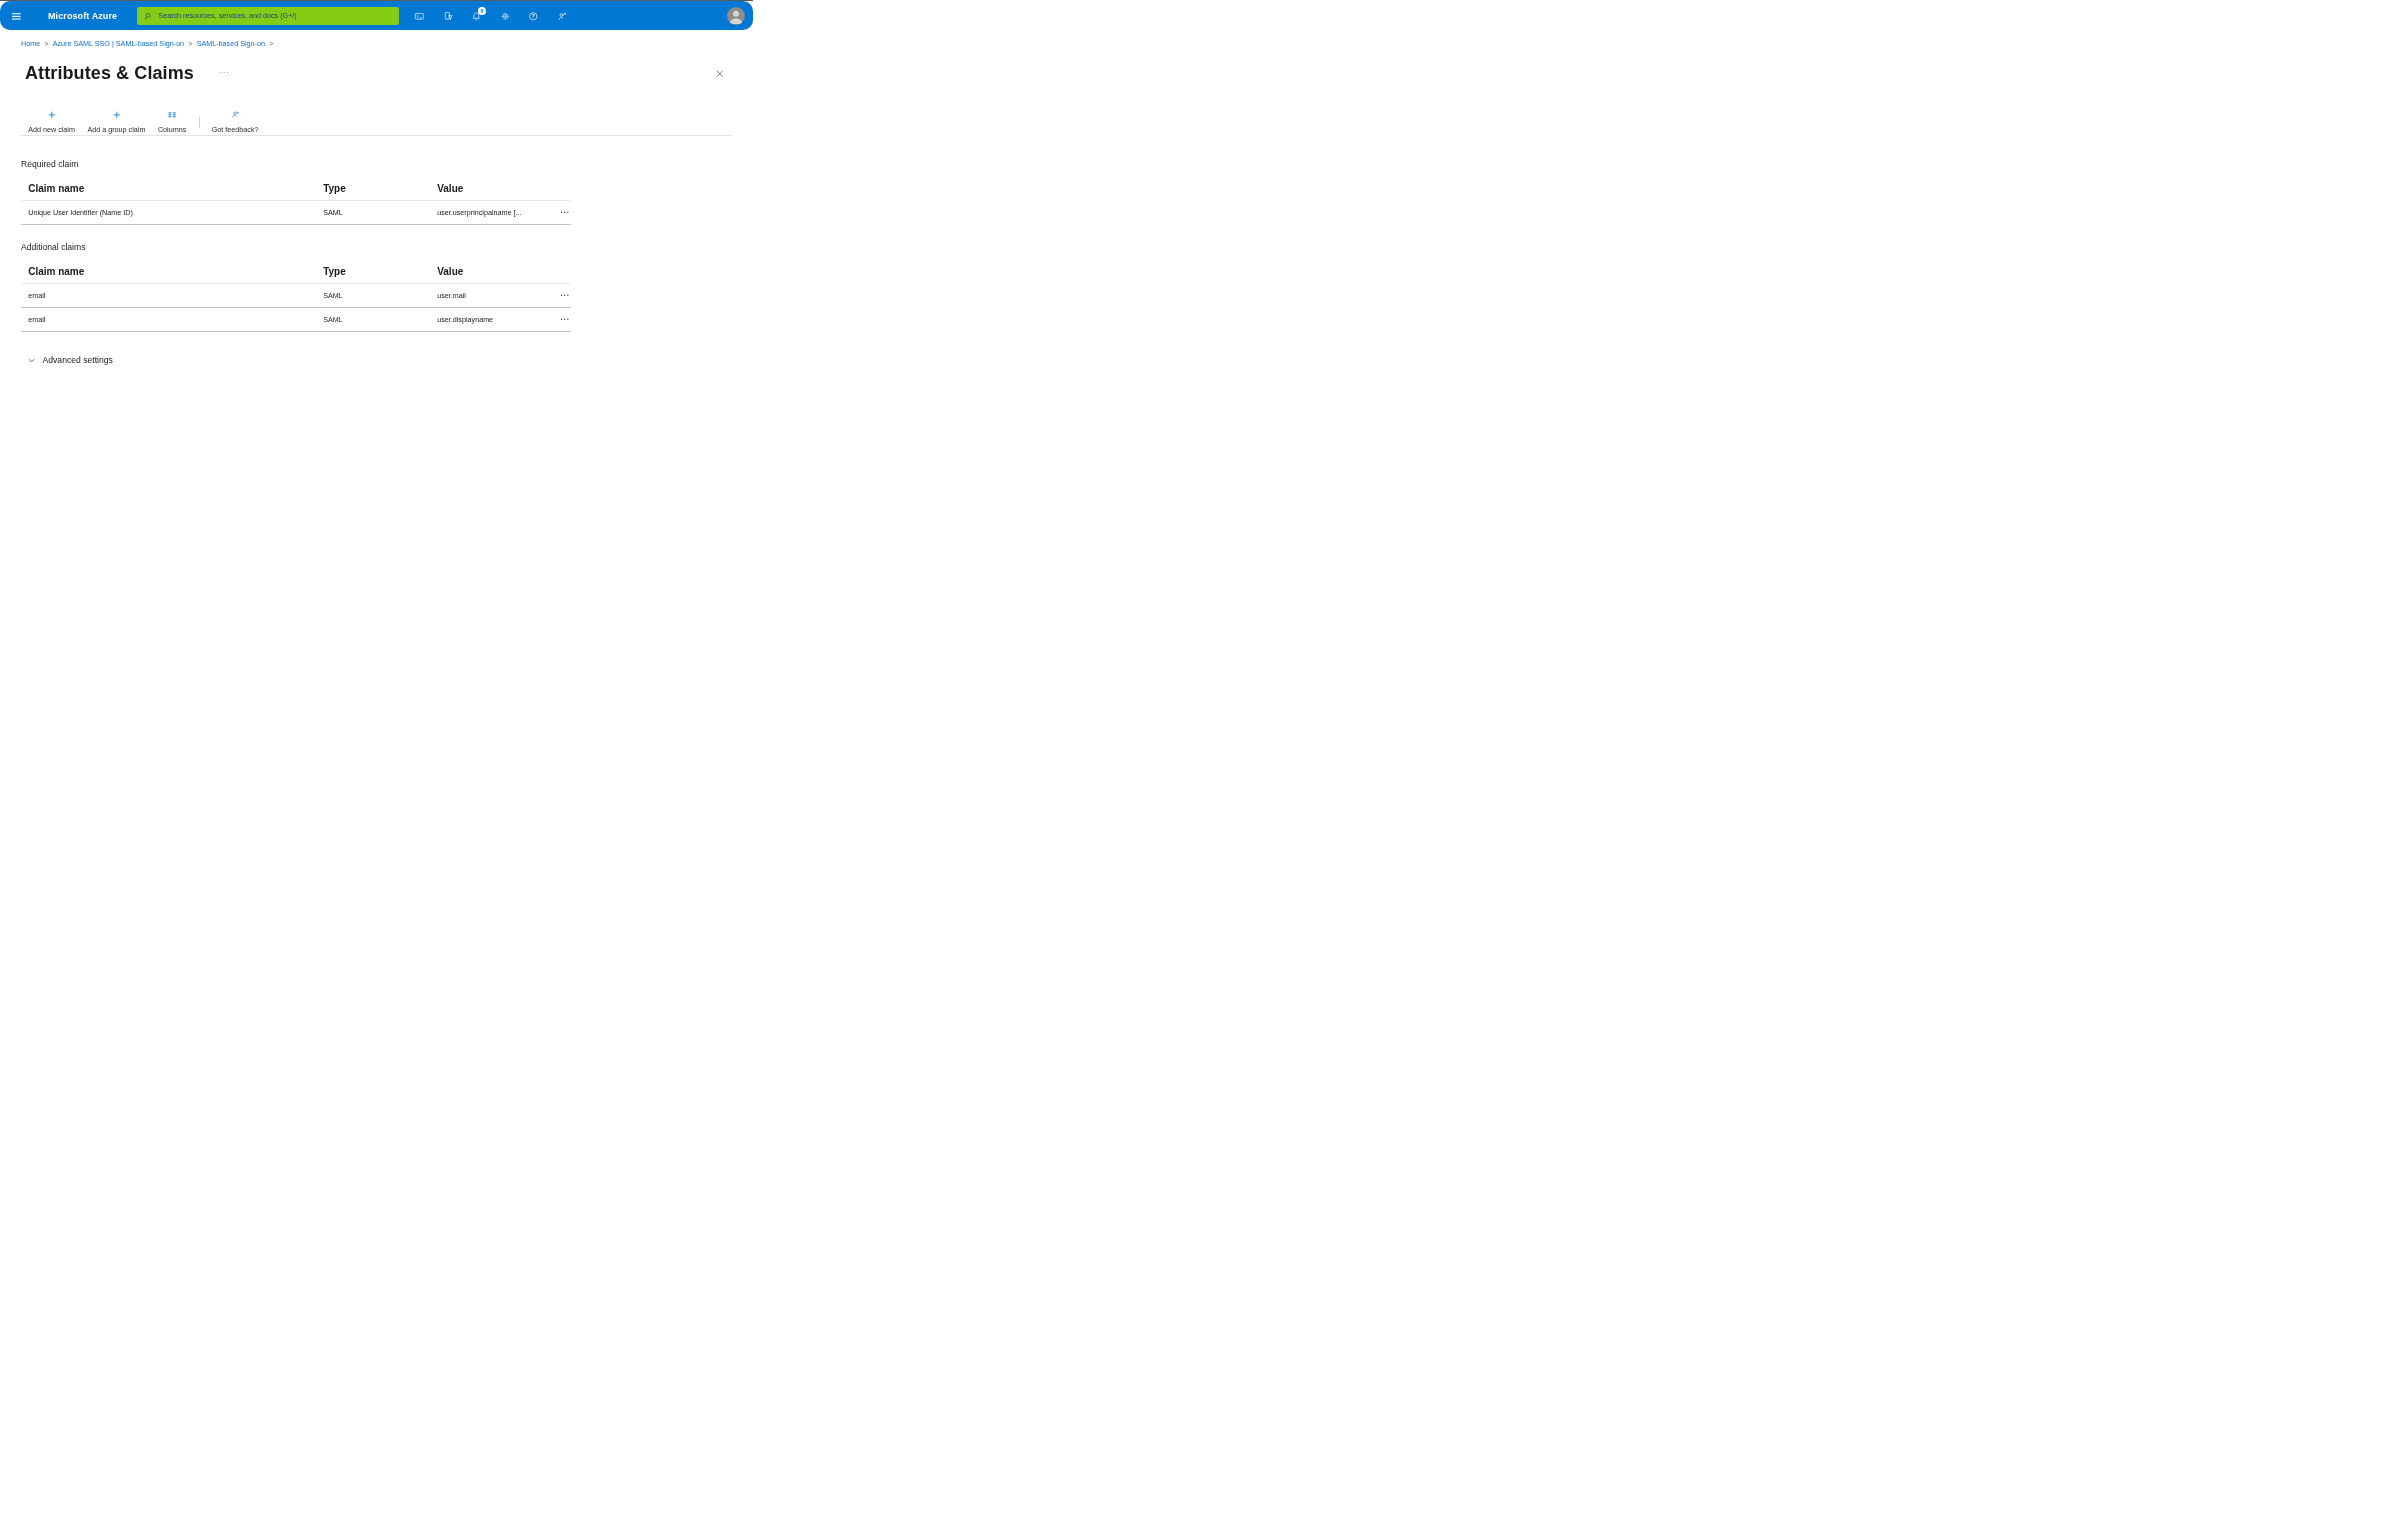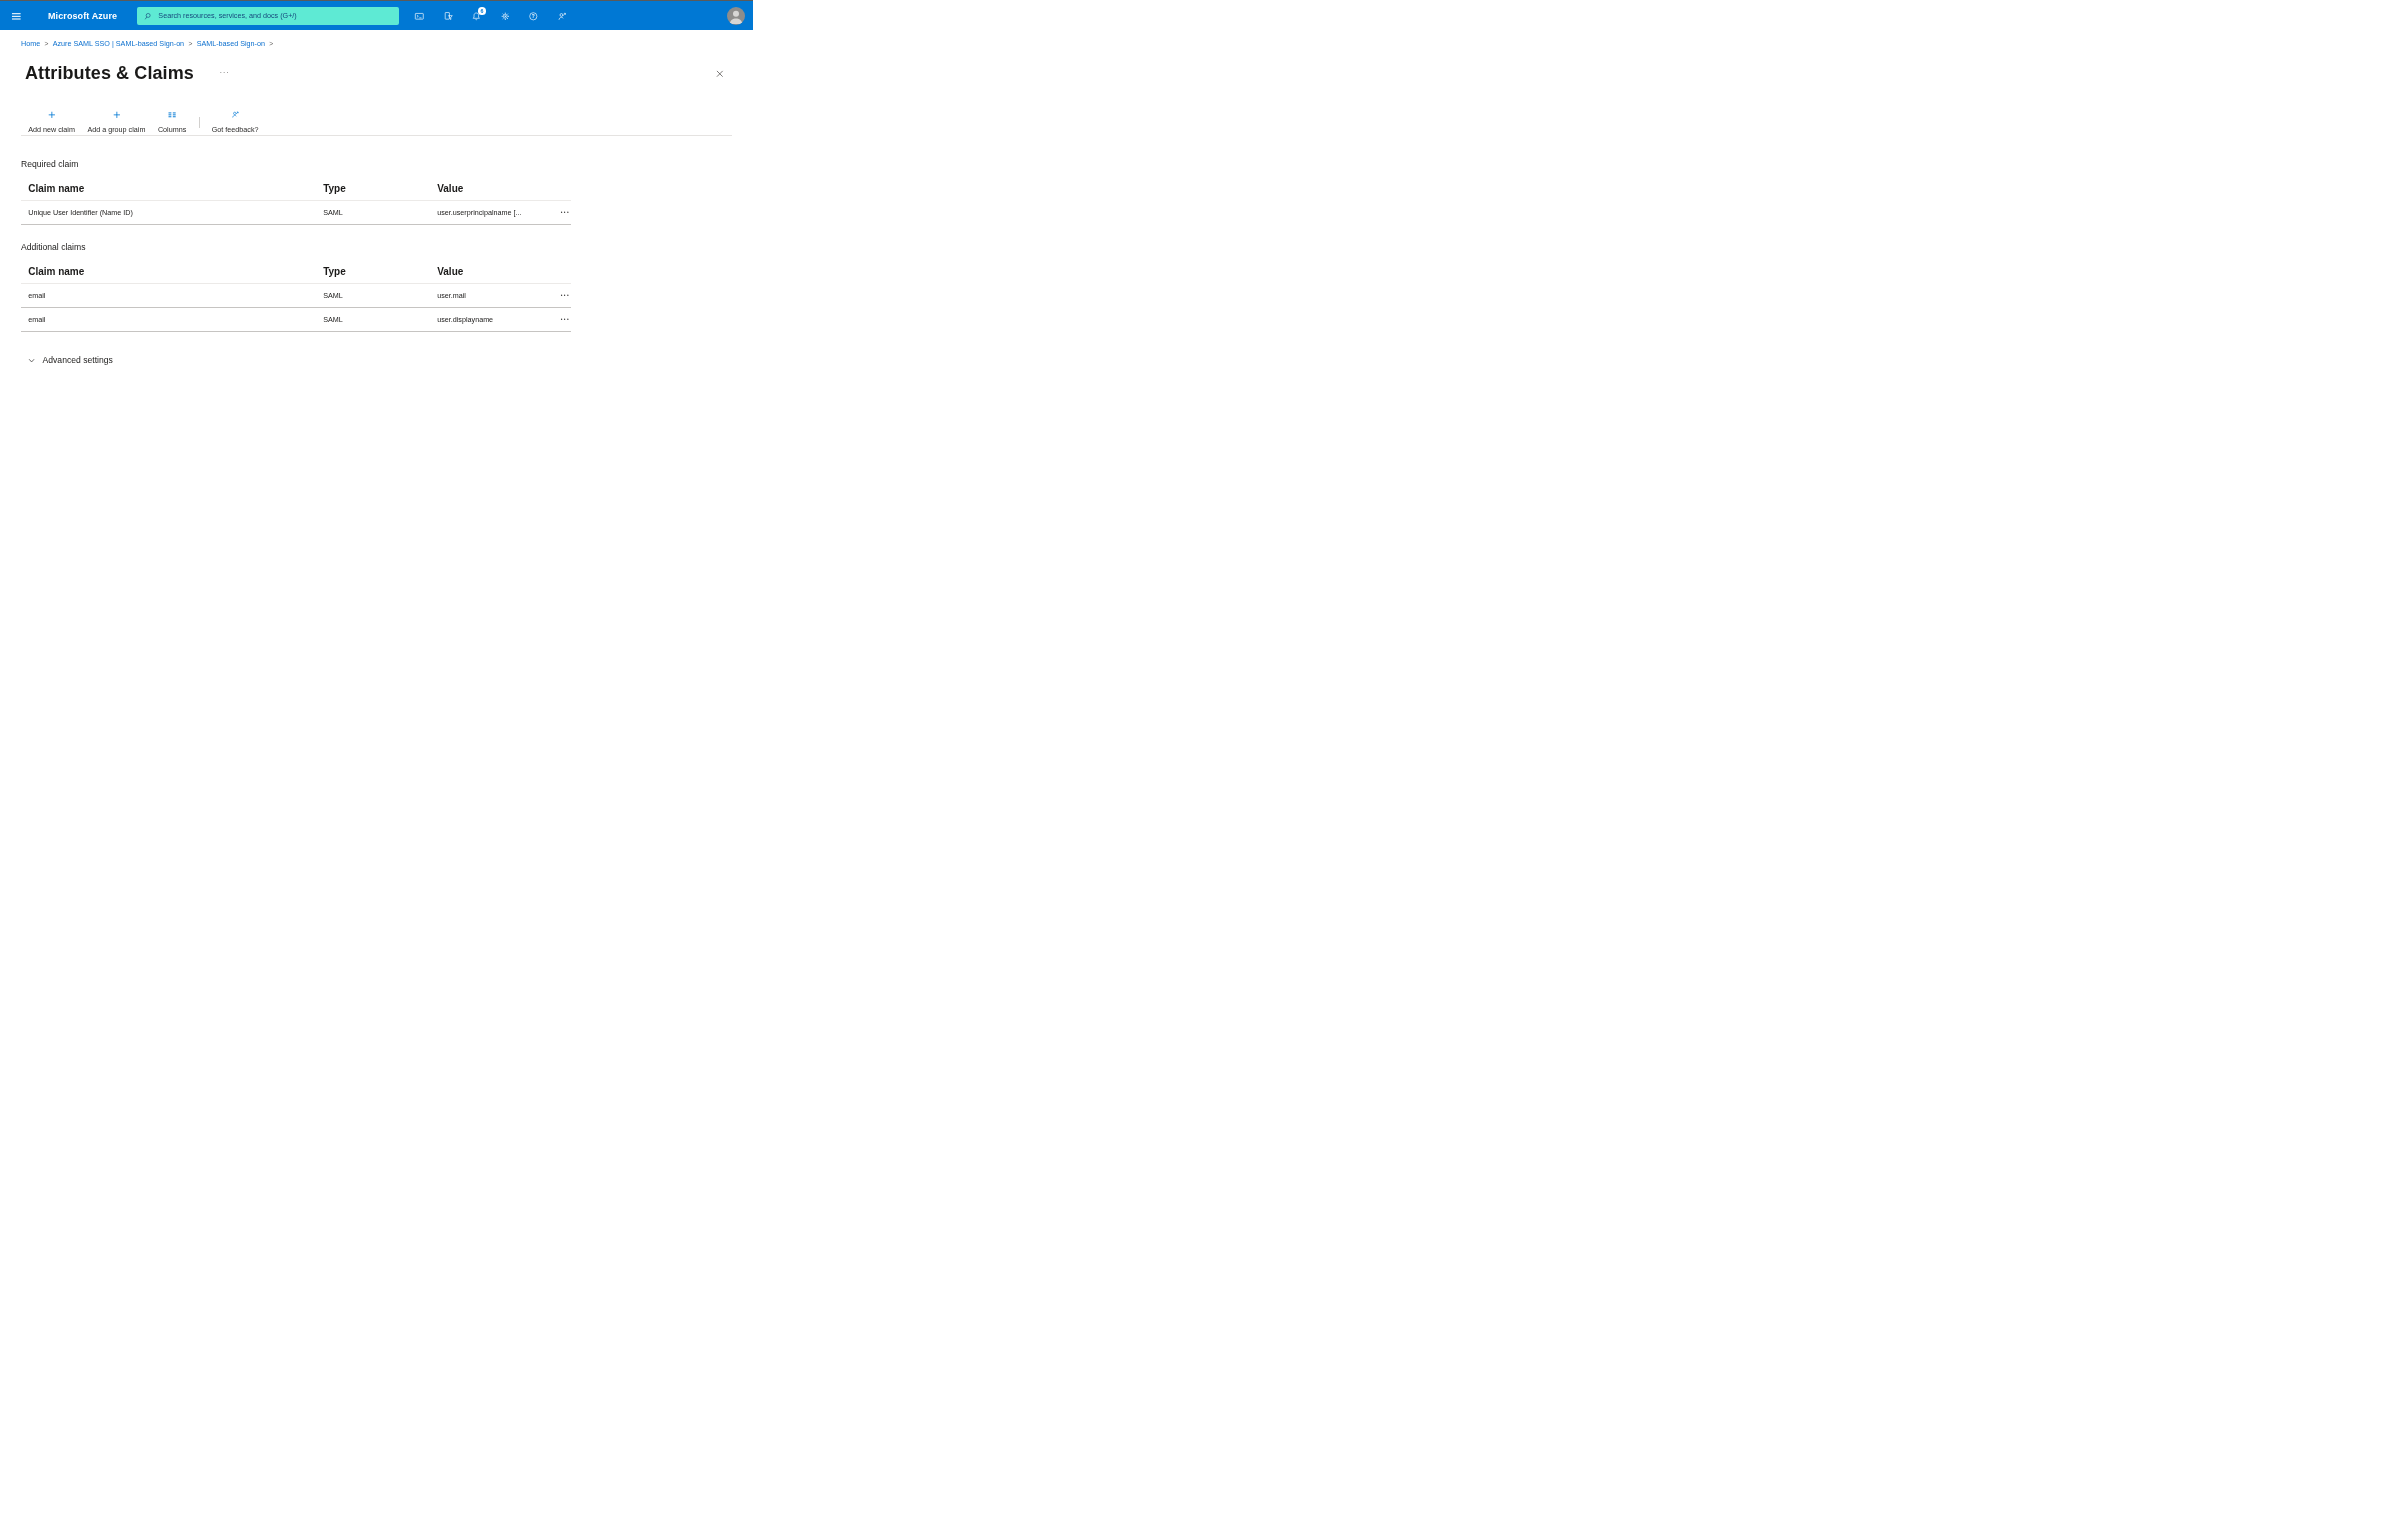--- a/index.html
+++ b/index.html
@@ -3,25 +3,25 @@
 <meta charset="utf-8">
 <style>
   html,body{margin:0;padding:0;}
   body{
     width:753px;height:381px;overflow:hidden;background:#fff;
     font-family:"Liberation Sans",sans-serif;color:#1b1a19;
     -webkit-font-smoothing:antialiased;
   }
   .top-edge{height:1.4px;background:#5a5a5a;}
   
-  .topbar{height:29px;background:#0078d4;display:flex;align-items:center;padding:0 7.7px;box-sizing:border-box;}
+  .topbar{height:29px;background:#0078d4;display:flex;align-items:center;padding:0 7.7px;box-sizing:border-box;border-radius:10px;}
   .icon-btn{background:none;border:none;padding:0;margin:0;width:19px;height:19px;display:flex;align-items:center;justify-content:center;cursor:pointer;position:relative;flex:none;}
   .hamburger{width:16.3px;margin-right:24px;}
   .brand{color:#fff;font-size:9px;font-weight:700;white-space:nowrap;letter-spacing:0.1px;cursor:pointer;}
-  .searchbox{margin-left:20px;width:262px;height:18px;background:#5eead4;border-radius:1.9px;display:flex;align-items:center;gap:4.8px;padding:0 5.8px;box-sizing:border-box;}
+  .searchbox{margin-left:20px;width:262px;height:18px;background:#84cc16;border-radius:1.9px;display:flex;align-items:center;gap:4.8px;padding:0 5.8px;box-sizing:border-box;}
   .searchbox svg{flex:none;}
   .searchbox input{flex:1;border:none;background:transparent;outline:none;font-family:inherit;font-size:7.2px;color:#16477c;}
   .searchbox input::placeholder{color:#16477c;opacity:1;}
   .topbar-icons{display:flex;margin-left:10.6px;gap:9.6px;}
   .badge{position:absolute;top:1px;right:0;background:#fff;color:#0078d4;font-size:5.3px;font-weight:700;width:7.7px;height:7.7px;border-radius:50%;display:flex;align-items:center;justify-content:center;line-height:1;}
   .avatar{margin-left:auto;width:18px;height:18px;border-radius:50%;background:#8f8d8b;overflow:hidden;cursor:pointer;flex:none;}
   
   main{padding:0 21px;}
   .breadcrumb{margin-top:8.2px;font-size:7.2px;display:flex;align-items:center;gap:4.3px;white-space:nowrap;}
   .breadcrumb a{color:#0b6fce;text-decoration:none;cursor:pointer;}

